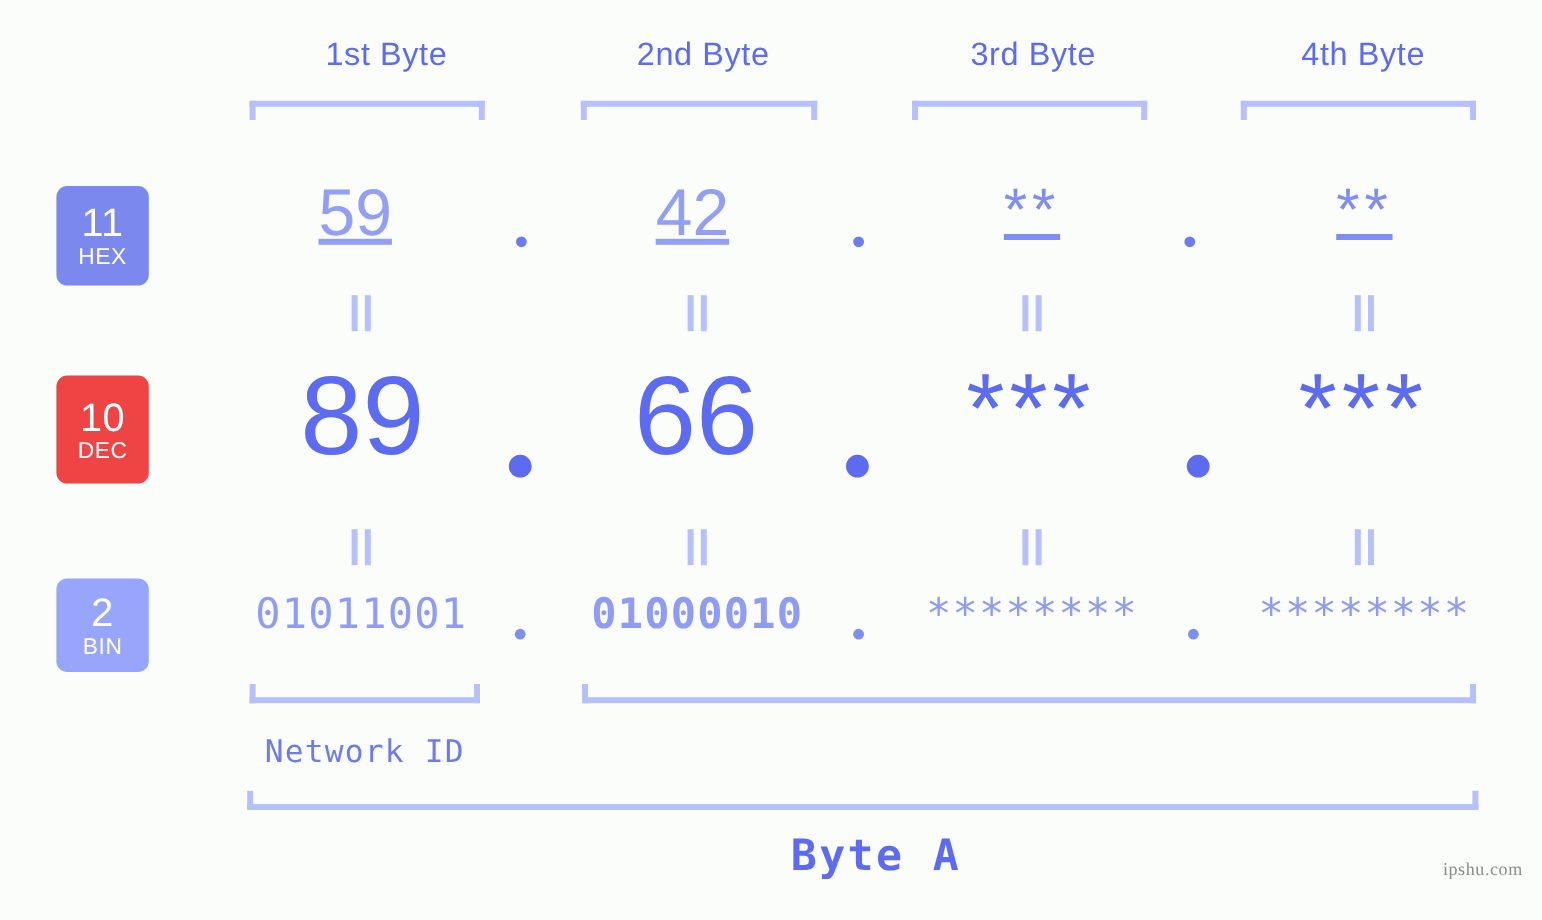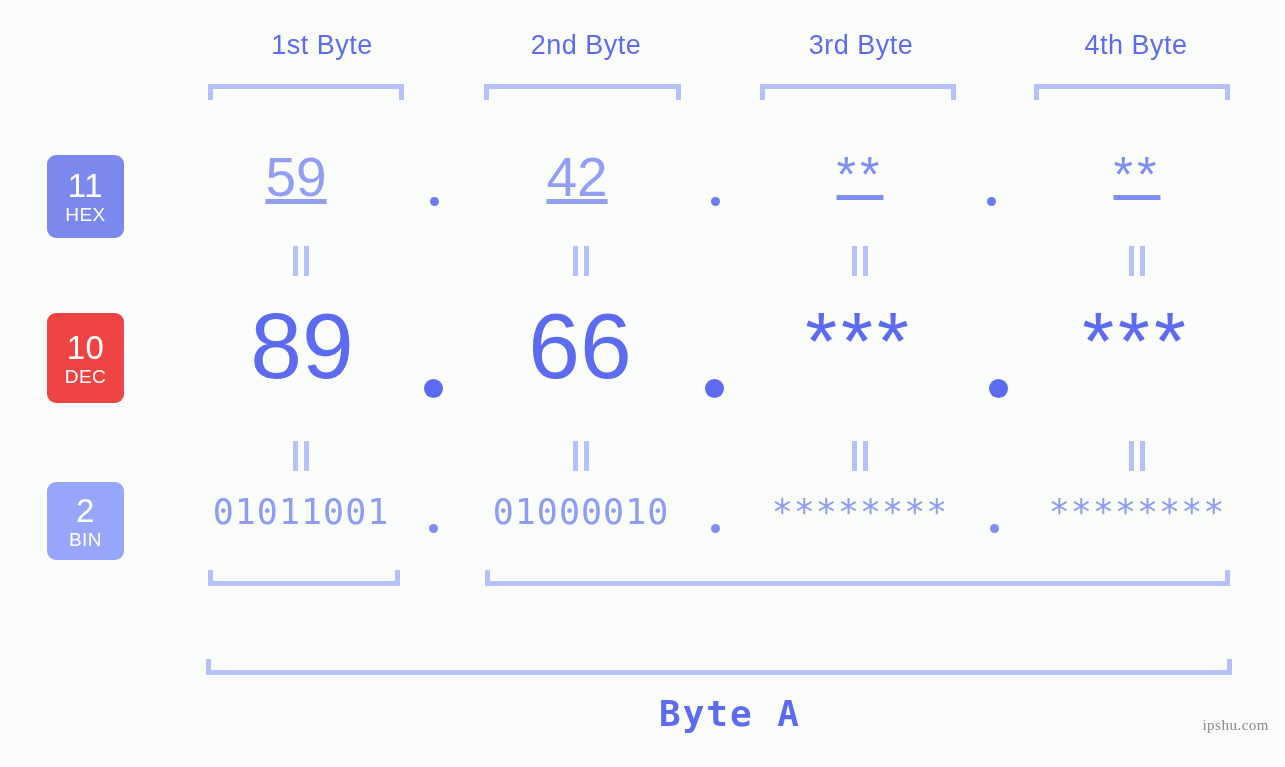--- a/index.html
+++ b/index.html
@@ -276,31 +276,32 @@
     <span></span>
       <span></span>
   </div>
   <div class="eq" style="left:1126px; top:441px;">
     <span></span>
       <span></span>
   </div>
 
   <div class="row-bin">
     <div class="value-cell" style="left:171px;">01011001</div>
-    <div class="value-cell" style="left:451px;">01000010</div>
+    <div class="value-cell" style="left:451px;font-weight:bold;">01000010</div>
     <div class="value-cell stars" style="left:730px;">********</div>
     <div class="value-cell stars" style="left:1007px;">********</div>
 
     <div class="dot bin-dot" style="left:429px; top:524px;"></div>
     <div class="dot bin-dot" style="left:711px; top:524px;"></div>
     <div class="dot bin-dot" style="left:990px; top:524px;"></div>
   </div>
 
   <div class="bottom-bracket" style="left:208px; top:570px; width:192px;"></div>
   <div class="bottom-bracket" style="left:485px; top:570px; width:745px;"></div>
 
+  <div class="id-label" style="left:204px; top:612px; width:200px;">Network ID</div>
 
   <div class="bottom-bracket" style="left:206px; top:659px; width:1026px;"></div>
   <div class="class-label" style="left:630px; top:693px; width:200px;">Byte A</div>
 
   <div class="watermark">ipshu.com</div>
 
 </div>
 
 </body></html>

